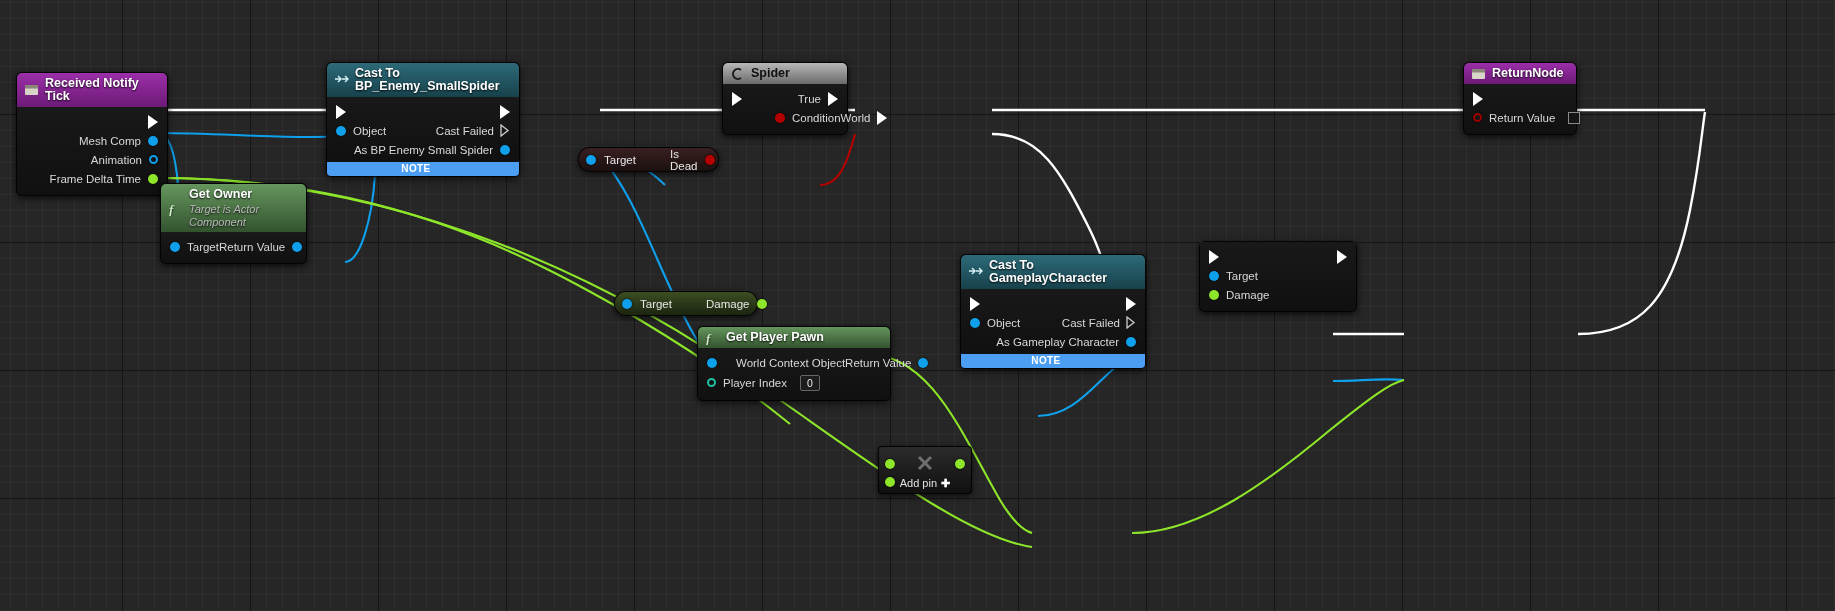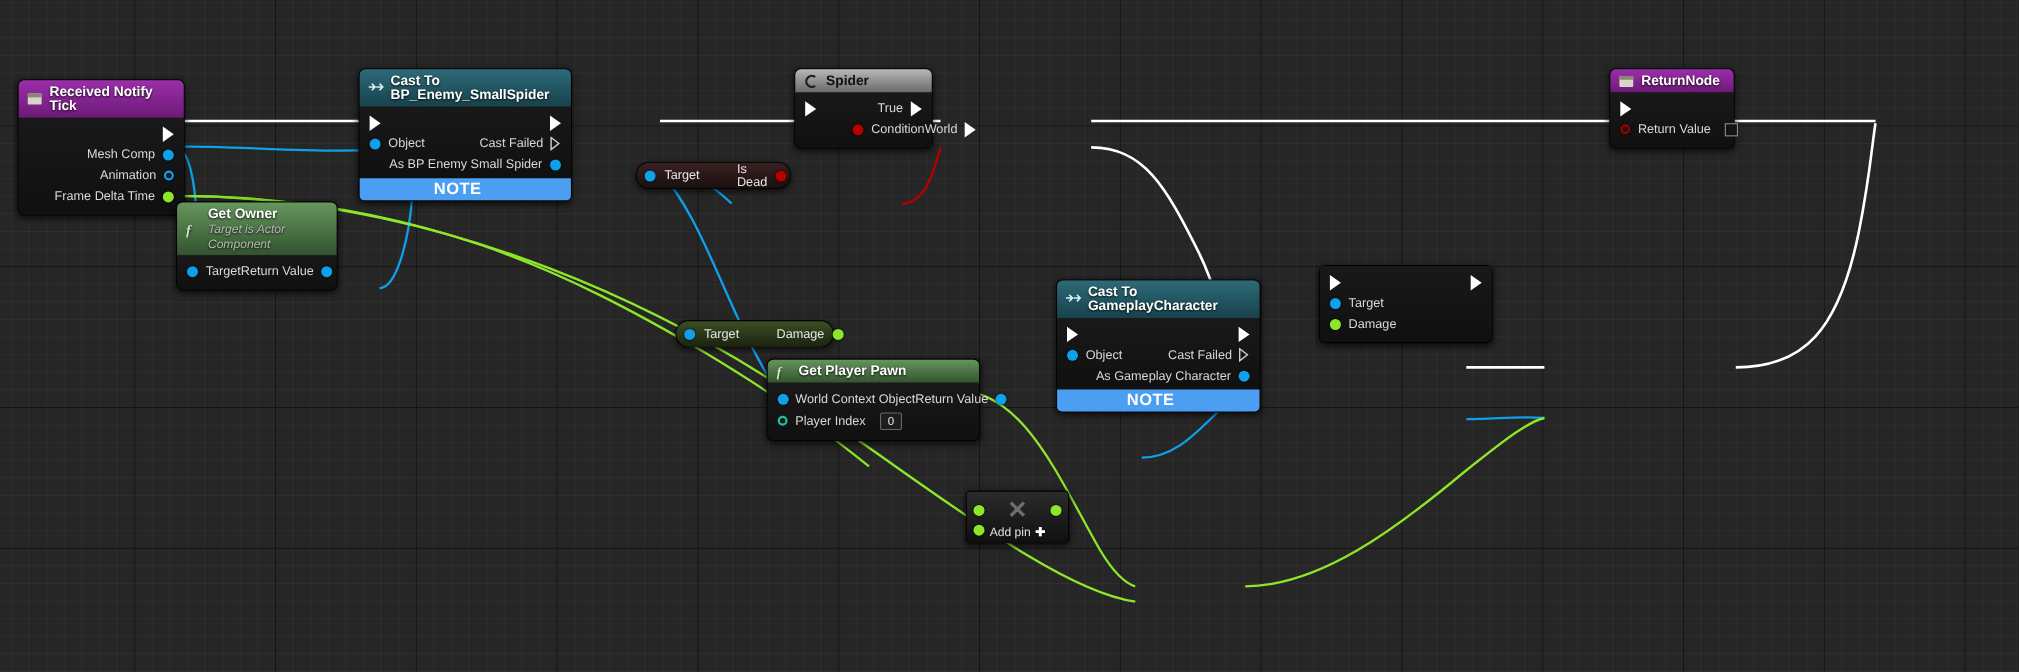--- a/index.html
+++ b/index.html
@@ -91,21 +91,21 @@
   .hdr-event{background:linear-gradient(to bottom,#9b2fa8,#6d1a78);}
   .hdr-cast{background:linear-gradient(to bottom,#2d6a78,#17424c);}
   .hdr-func{background:linear-gradient(to bottom,#65965d,#33532f);}
   .hdr-flow{background:linear-gradient(to bottom,#b8b8b8,#6a6a6a);color:#1a1a1a;}
   .hdr-flow .hdrtext{color:#101010;text-shadow:none;}
   .hdr-native{background:linear-gradient(to bottom,#4e6d83,#2d4256);}
 
   .notebar{
     background:#4b9ef2;
     color:#ffffff;
-    font-size:15px;
+    font-size:10px;
     font-weight:bold;
     text-align:center;
     letter-spacing:.4px;
     padding:1px 14px 2px 0;
     border-radius:0 0 4px 4px;
   }
 
   
   .pillnode{
     position:absolute;
@@ -341,21 +341,21 @@
     <div class="hdr hdr-func">
       <span class="ico">
         <svg width="11" height="13" viewBox="0 0 11 13">
             <text x="0" y="11" font-family="Liberation Serif, serif" font-style="italic" font-size="13" fill="#cfe9c4">f</text>
           </svg>
       </span>
       <span class="hdrtext">Get Player Pawn</span>
     </div>
     <div class="body">
       <div class="row both">
-        <span style="display:flex;align-items:center;gap:6px;">
+        <span style="display:flex;align-items:center;gap:19px;">
           <span class="pin obj"></span>
           <span class="lbl">World Context Object</span>
         </span>
         <span style="display:flex;align-items:center;gap:7px;">
           <span class="lbl">Return Value</span>
           <span class="pin obj"></span>
         </span>
       </div>
       <div class="row in" style="height:21px;">
         <span class="pin int"></span>

